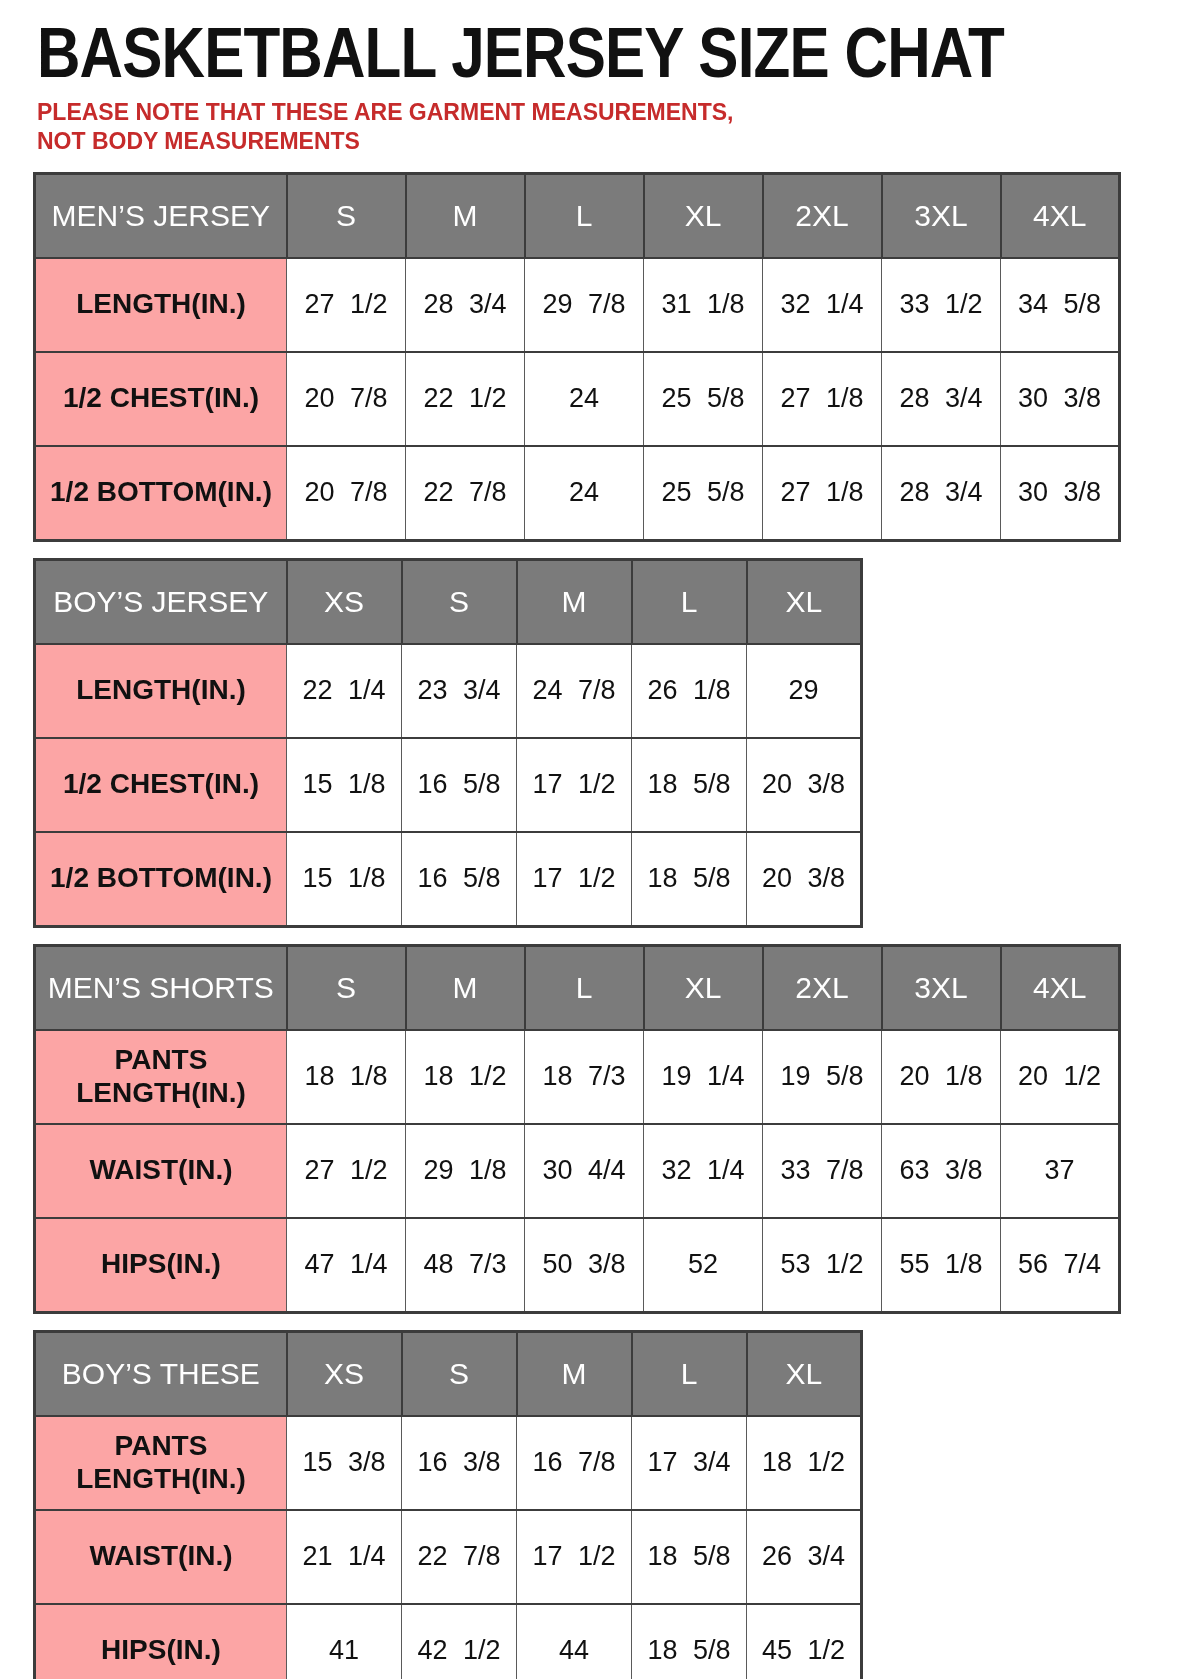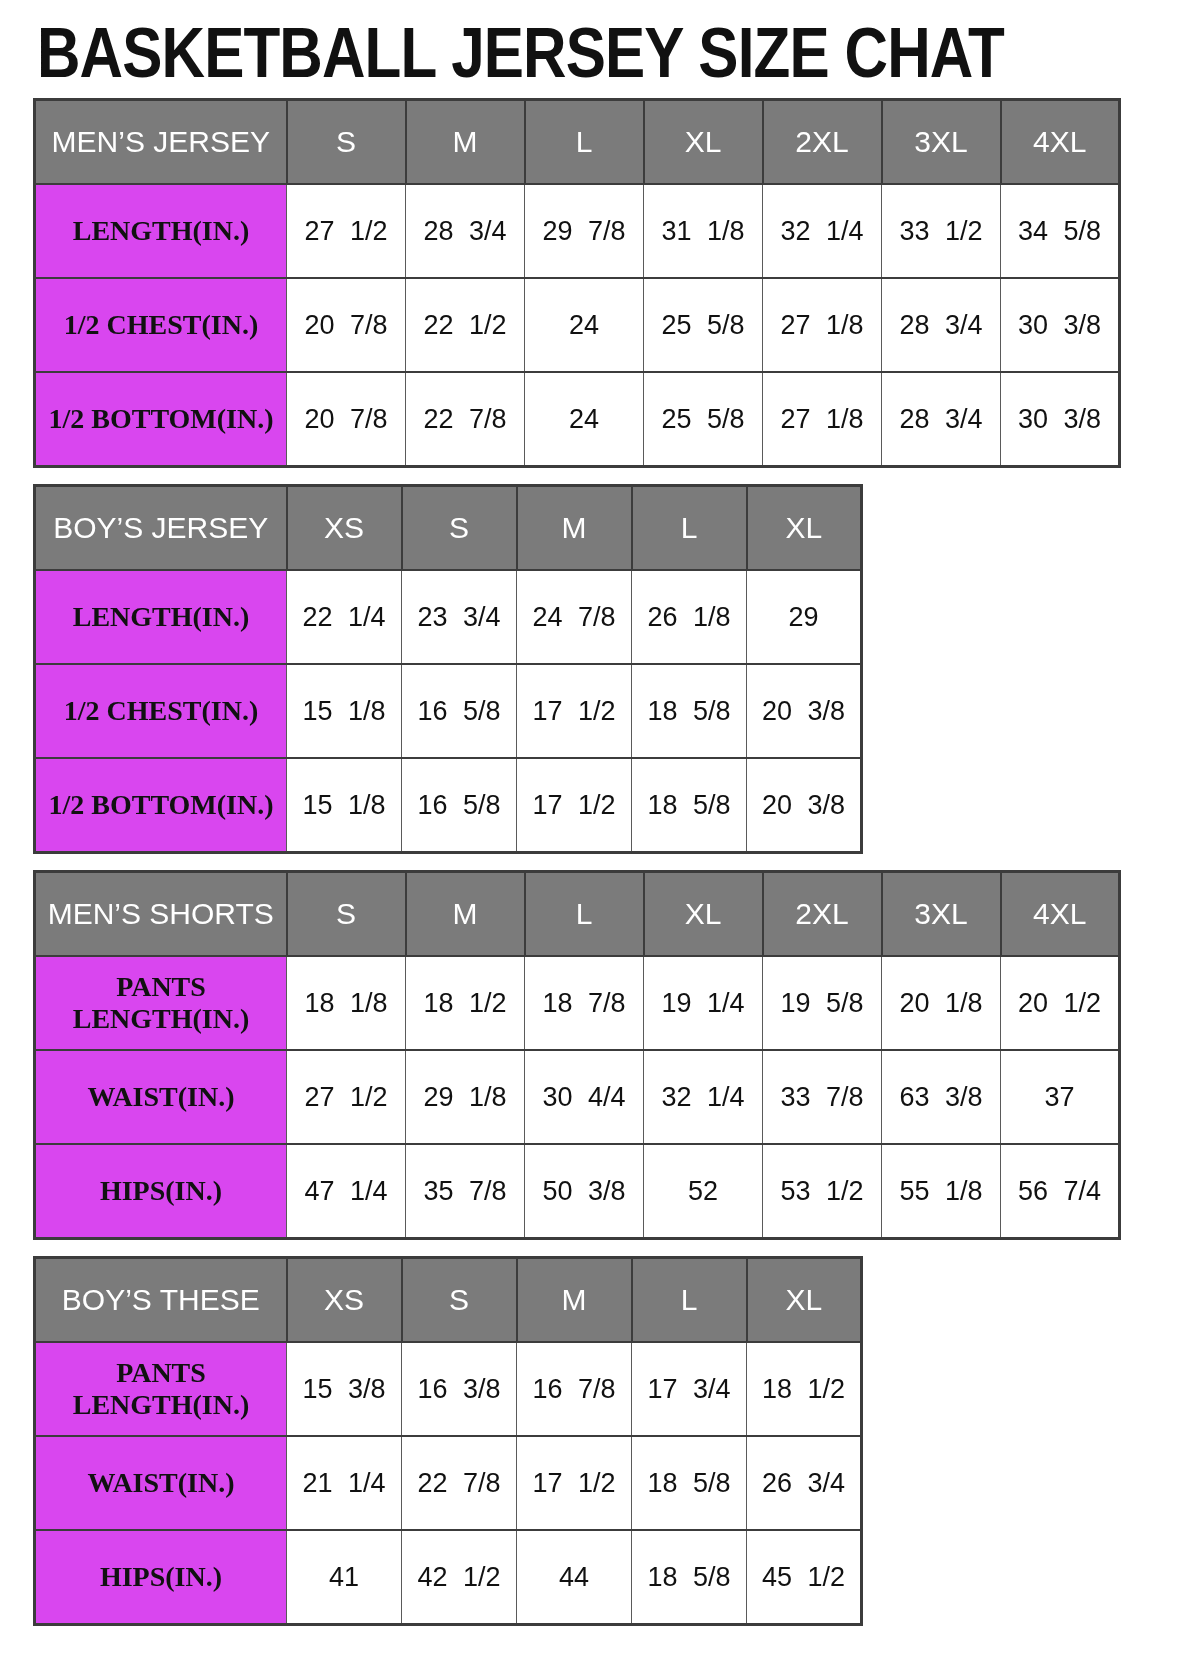--- a/index.html
+++ b/index.html
@@ -52,33 +52,32 @@
     border: 2px solid #3c3c3c;
     text-align: center;
     vertical-align: middle;
     padding: 2px 4px;
     white-space: nowrap;
   }
   table.size-table th.corner {
     text-align: center;
   }
   table.size-table th.row-label {
-    background: #d946ef;
+    background: #fca5a5;
     color: #111111;
     font-weight: 700;
     font-size: 28px;
     border: 1px solid #5a5a5a;
     border-top: 2px solid #3c3c3c;
     border-bottom: 2px solid #3c3c3c;
     text-align: center;
     vertical-align: middle;
     height: 84px;
     padding: 4px 2px;
     line-height: 1.15;
-    font-family: Liberation Serif, serif;
   }
   table.size-table td.value-cell {
     background: #ffffff;
     color: #111111;
     font-size: 27px;
     font-weight: 400;
     border: 1px solid #5a5a5a;
     border-top: 2px solid #3c3c3c;
     border-bottom: 2px solid #3c3c3c;
     text-align: center;
@@ -87,20 +86,21 @@
     padding: 2px 2px;
     word-spacing: 8px;
     white-space: nowrap;
   }
 </style>
 </head>
 <body>
 
 <div class="page">
   <h1 class="page-title">BASKETBALL JERSEY SIZE CHAT</h1>
+  <p class="note">PLEASE NOTE THAT THESE ARE GARMENT MEASUREMENTS, NOT BODY MEASUREMENTS</p>
   <div id="tables">
       <table class="size-table" style="width: 1085px;">
         <colgroup>
           <col style="width: 252px;">
           <col style="width: 119px;">
           <col style="width: 119px;">
           <col style="width: 119px;">
           <col style="width: 119px;">
           <col style="width: 119px;">
           <col style="width: 119px;">
@@ -218,40 +218,40 @@
             <th class="size-col">2XL</th>
             <th class="size-col">3XL</th>
             <th class="size-col">4XL</th>
           </tr>
         </thead>
         <tbody>
           <tr>
             <th class="row-label">PANTS LENGTH(IN.)</th>
             <td class="value-cell">18 1/8</td>
             <td class="value-cell">18 1/2</td>
-            <td class="value-cell">18 7/8</td>
+            <td class="value-cell">18 7/3</td>
             <td class="value-cell">19 1/4</td>
             <td class="value-cell">19 5/8</td>
             <td class="value-cell">20 1/8</td>
             <td class="value-cell">20 1/2</td>
           </tr>
           <tr>
             <th class="row-label">WAIST(IN.)</th>
             <td class="value-cell">27 1/2</td>
             <td class="value-cell">29 1/8</td>
             <td class="value-cell">30 4/4</td>
             <td class="value-cell">32 1/4</td>
             <td class="value-cell">33 7/8</td>
             <td class="value-cell">63 3/8</td>
             <td class="value-cell">37</td>
           </tr>
           <tr>
             <th class="row-label">HIPS(IN.)</th>
             <td class="value-cell">47 1/4</td>
-            <td class="value-cell">35 7/8</td>
+            <td class="value-cell">48 7/3</td>
             <td class="value-cell">50 3/8</td>
             <td class="value-cell">52</td>
             <td class="value-cell">53 1/2</td>
             <td class="value-cell">55 1/8</td>
             <td class="value-cell">56 7/4</td>
           </tr>
         </tbody>
       </table>
       <table class="size-table" style="width: 827px;">
         <colgroup>

